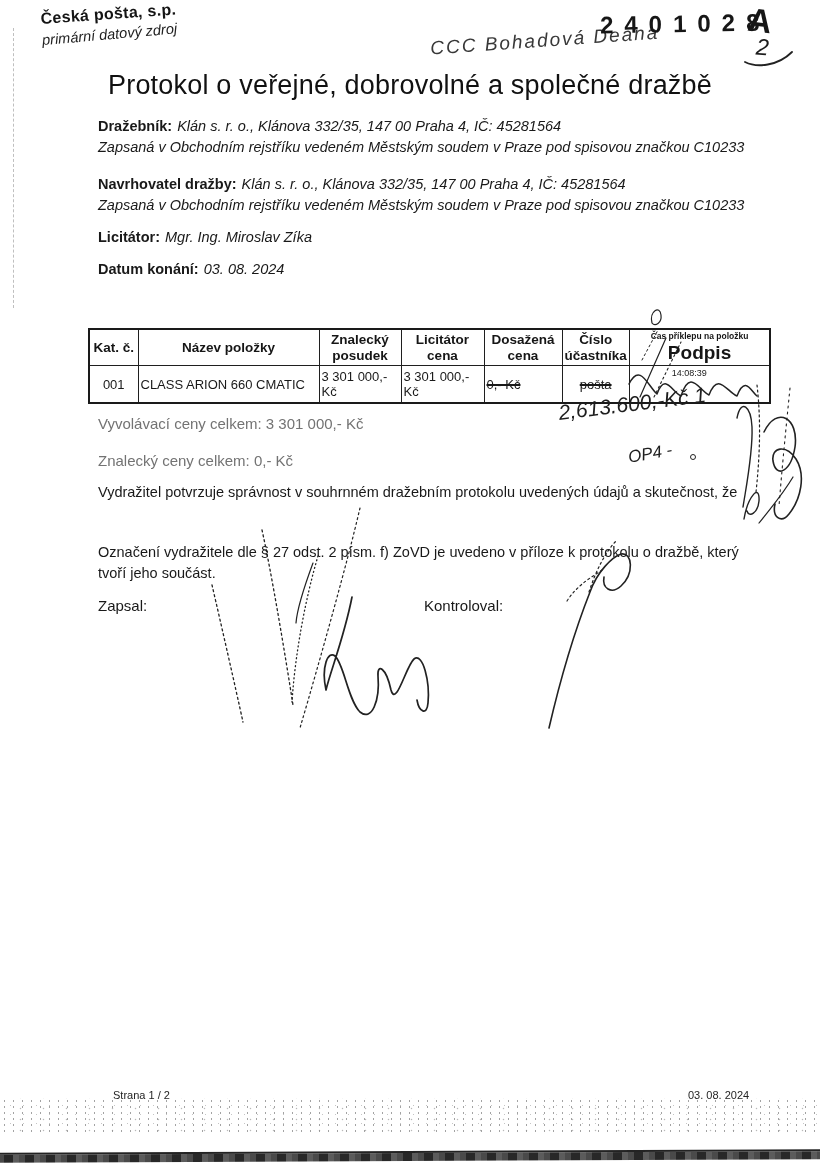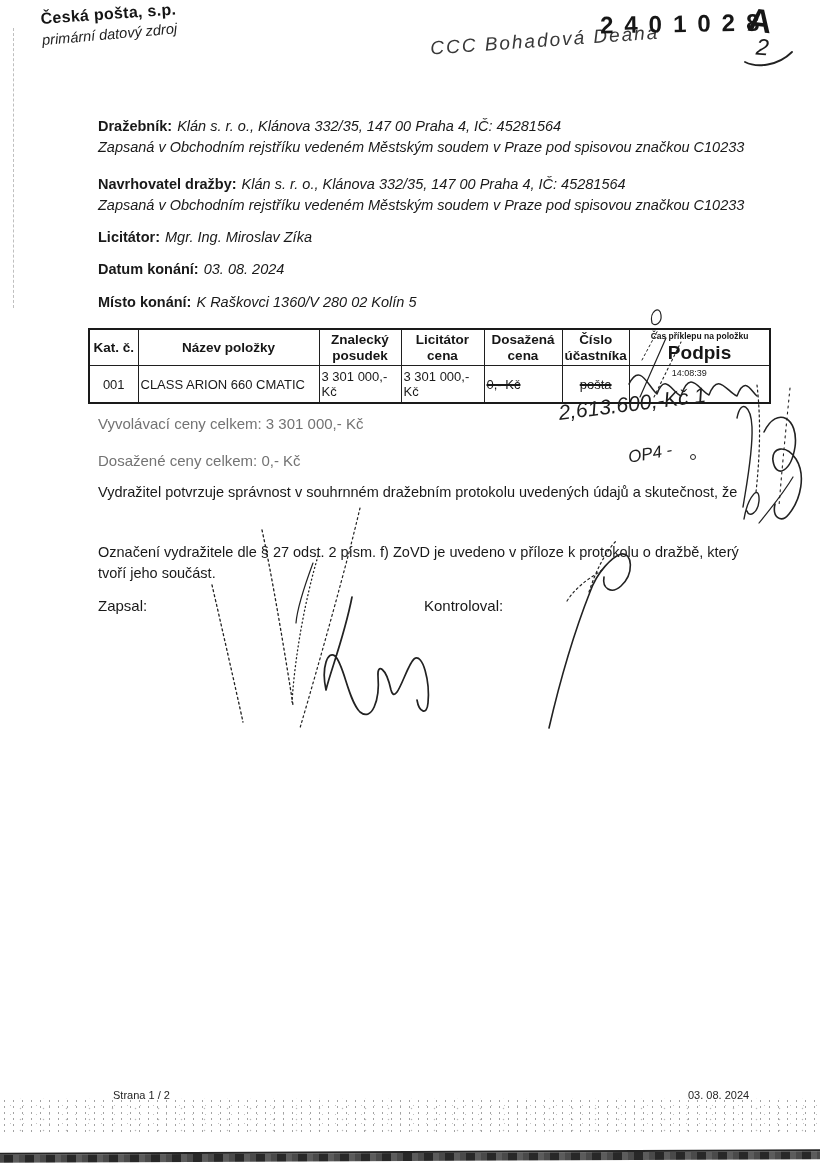--- a/index.html
+++ b/index.html
@@ -71,41 +71,39 @@
   <div class="abs org">
     <div class="org-name">Česká pošta, s.p.</div>
     <div class="org-sub">primární datový zdroj</div>
   </div>
 
   <div class="abs hand-note">CCC Bohadová  Deana</div>
   <div class="abs stamp-number">2401028</div>
   <div class="abs stamp-letter">A</div>
   <div class="abs stamp-two">2</div>
 
+  <div class="abs doc-title">Protokol o veřejné, dobrovolné a společné dražbě</div>
 
   <div class="abs line" style="top:118px">
     <b>Dražebník:</b><span>Klán s. r. o., Klánova 332/35, 147 00 Praha 4, IČ: 45281564</span>
   </div>
   <div class="abs line" style="top:139px">
     <b></b><span>Zapsaná v Obchodním rejstříku vedeném Městským soudem v Praze pod spisovou značkou C10233</span>
   </div>
   <div class="abs line" style="top:176px">
     <b>Navrhovatel dražby:</b><span>Klán s. r. o., Klánova 332/35, 147 00 Praha 4, IČ: 45281564</span>
   </div>
   <div class="abs line" style="top:197px">
     <b></b><span>Zapsaná v Obchodním rejstříku vedeném Městským soudem v Praze pod spisovou značkou C10233</span>
   </div>
   <div class="abs line" style="top:229px">
     <b>Licitátor:</b><span>Mgr. Ing. Miroslav Zíka</span>
   </div>
   <div class="abs line" style="top:261px">
     <b>Datum konání:</b><span>03. 08. 2024</span>
-  </div>
-  <div class="abs line" style="top:294px">
-    <b>Místo konání:</b><span>K Raškovci 1360/V 280 02 Kolín 5</span>
   </div>
 
   <table class="tbl">
     <colgroup>
       <col style="width:49px">
         <col style="width:181px">
         <col style="width:82px">
       <col style="width:83px">
         <col style="width:78px">
         <col style="width:60px">
@@ -135,21 +133,21 @@
         <span class="cas">14:08:39</span>
       </td>
     </tr>
   </tbody>
     </table>
 
   <div class="abs hand-amount">2,613.600,-Kč 1</div>
   <div class="abs hand-op">OP4 -</div>
 
   <div class="abs total" style="top:415px">Vyvolávací ceny celkem: 3 301 000,- Kč</div>
-  <div class="abs total" style="top:452px">Dosažené ceny celkem: 0,- Kč</div>
+  <div class="abs total" style="top:452px">Znalecký ceny celkem: 0,- Kč</div>
 
   <div class="abs para" style="top:484px">Vydražitel potvrzuje správnost v souhrnném dražebním protokolu uvedených údajů a skutečnost, že</div>
   <div class="abs para" style="top:544px">Označení vydražitele dle § 27 odst. 2 písm. f) ZoVD je uvedeno v příloze k protokolu o dražbě, který</div>
   <div class="abs para" style="top:565px">tvoří jeho součást.</div>
 
   <div class="abs signoff" style="left:98px; top:597px">Zapsal:</div>
   <div class="abs signoff" style="left:424px; top:597px">Kontroloval:</div>
 
   <svg id="sig-overlay" width="820" height="1174" viewBox="0 0 820 1174">
 

